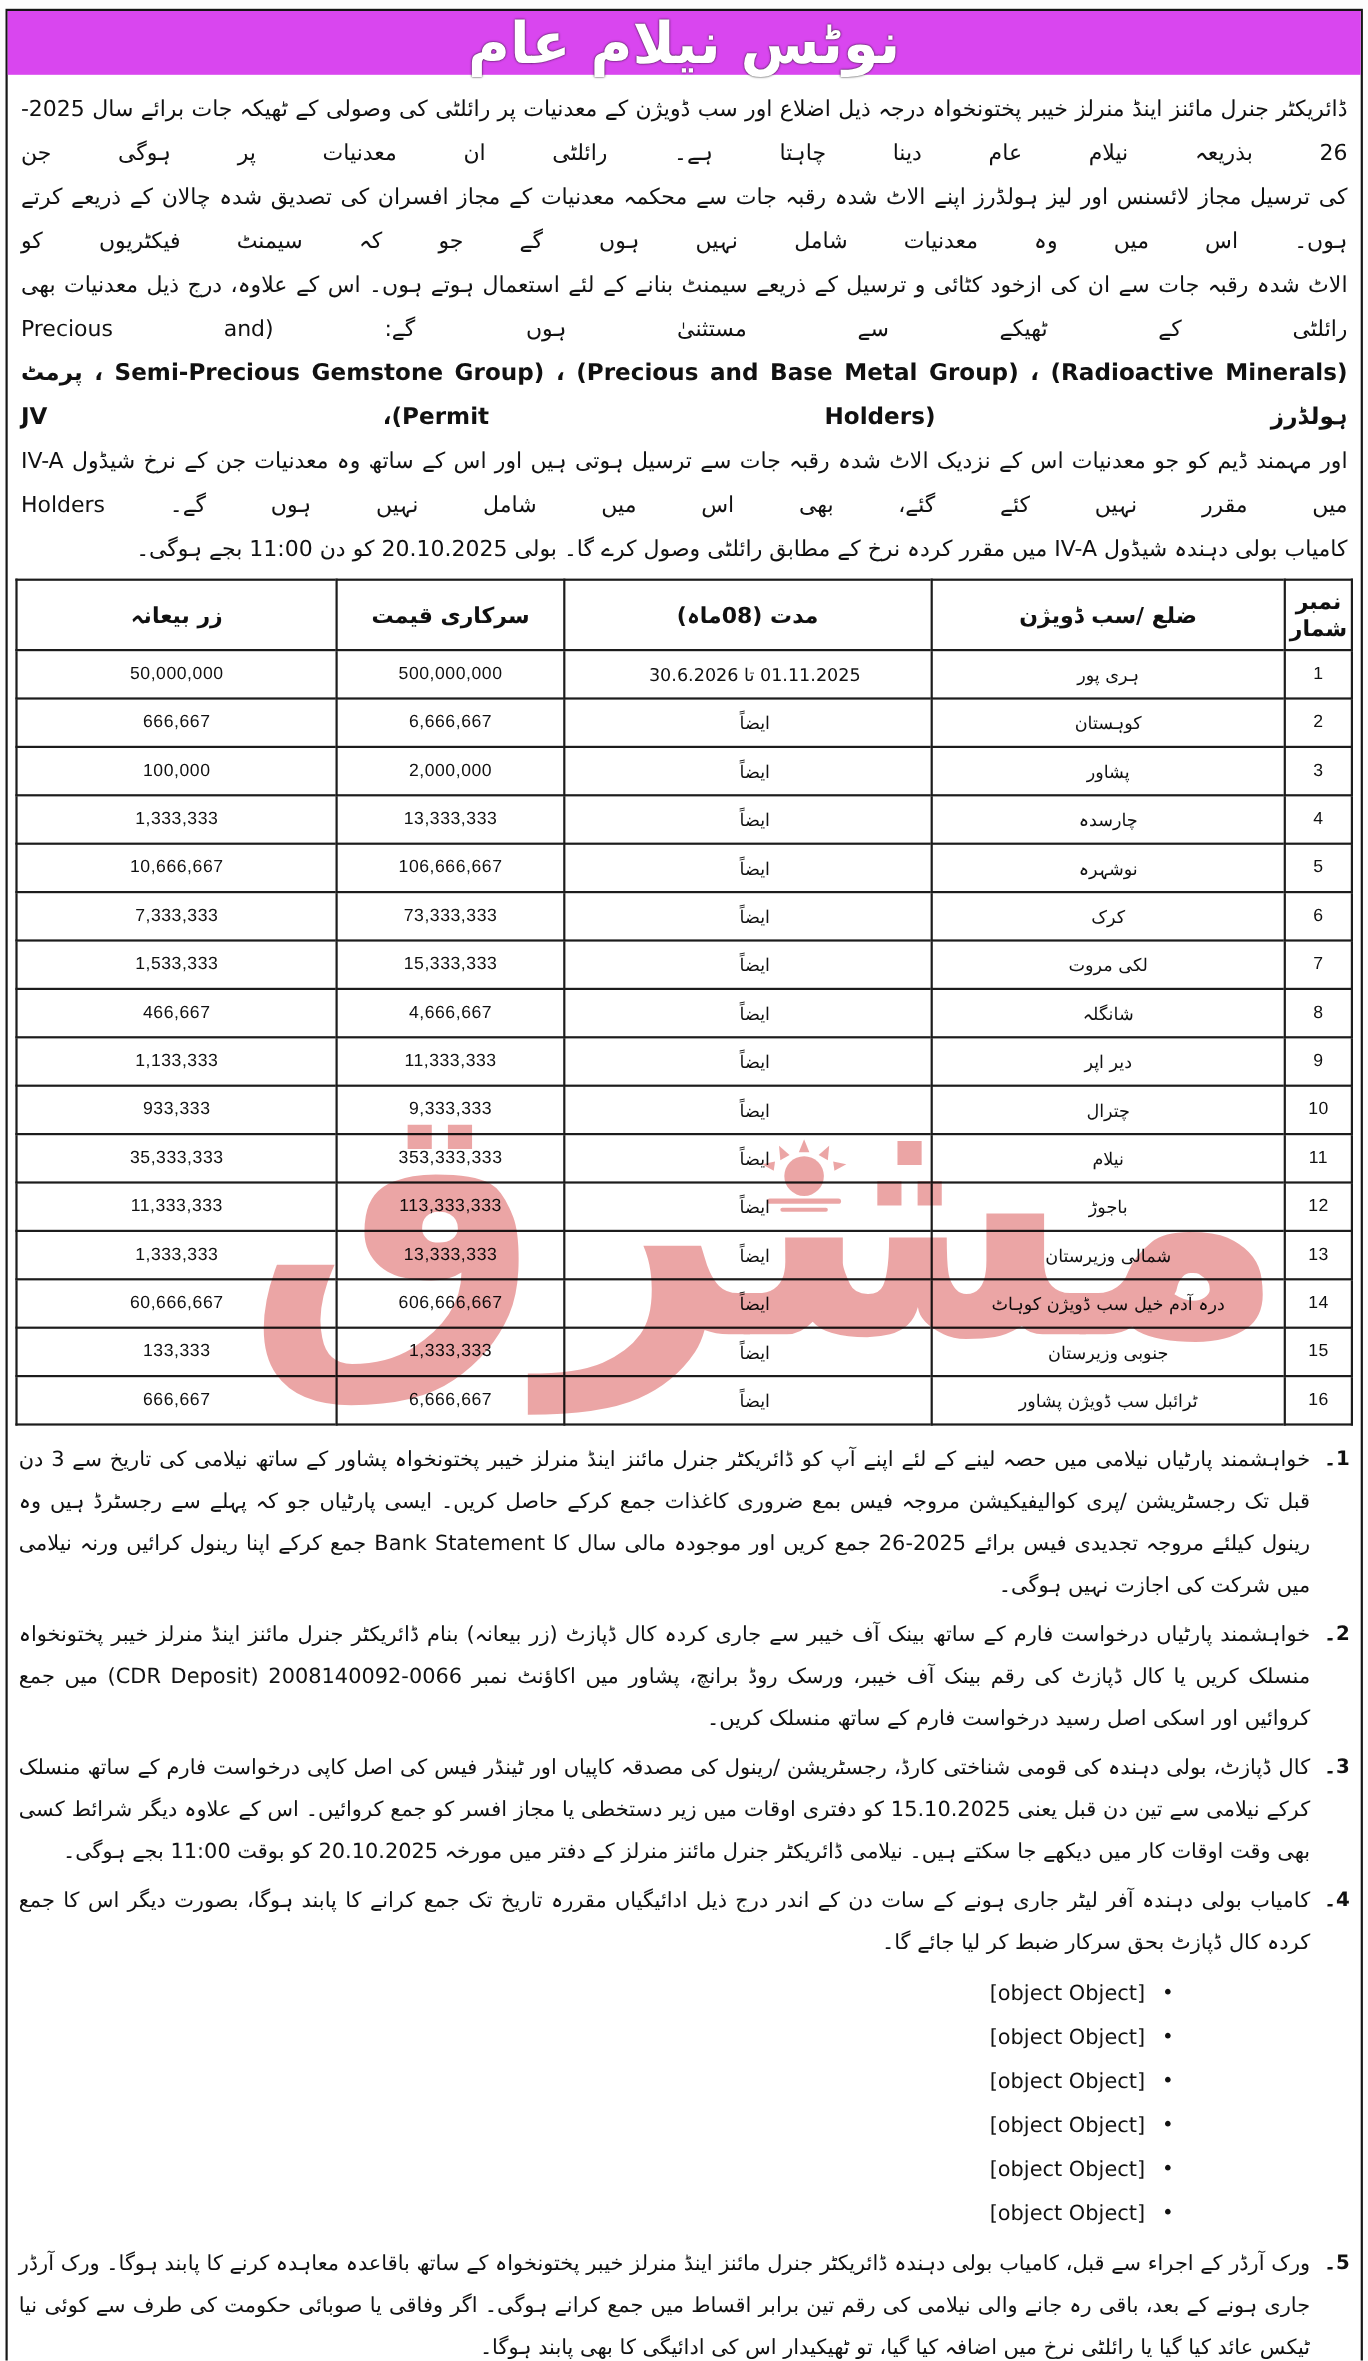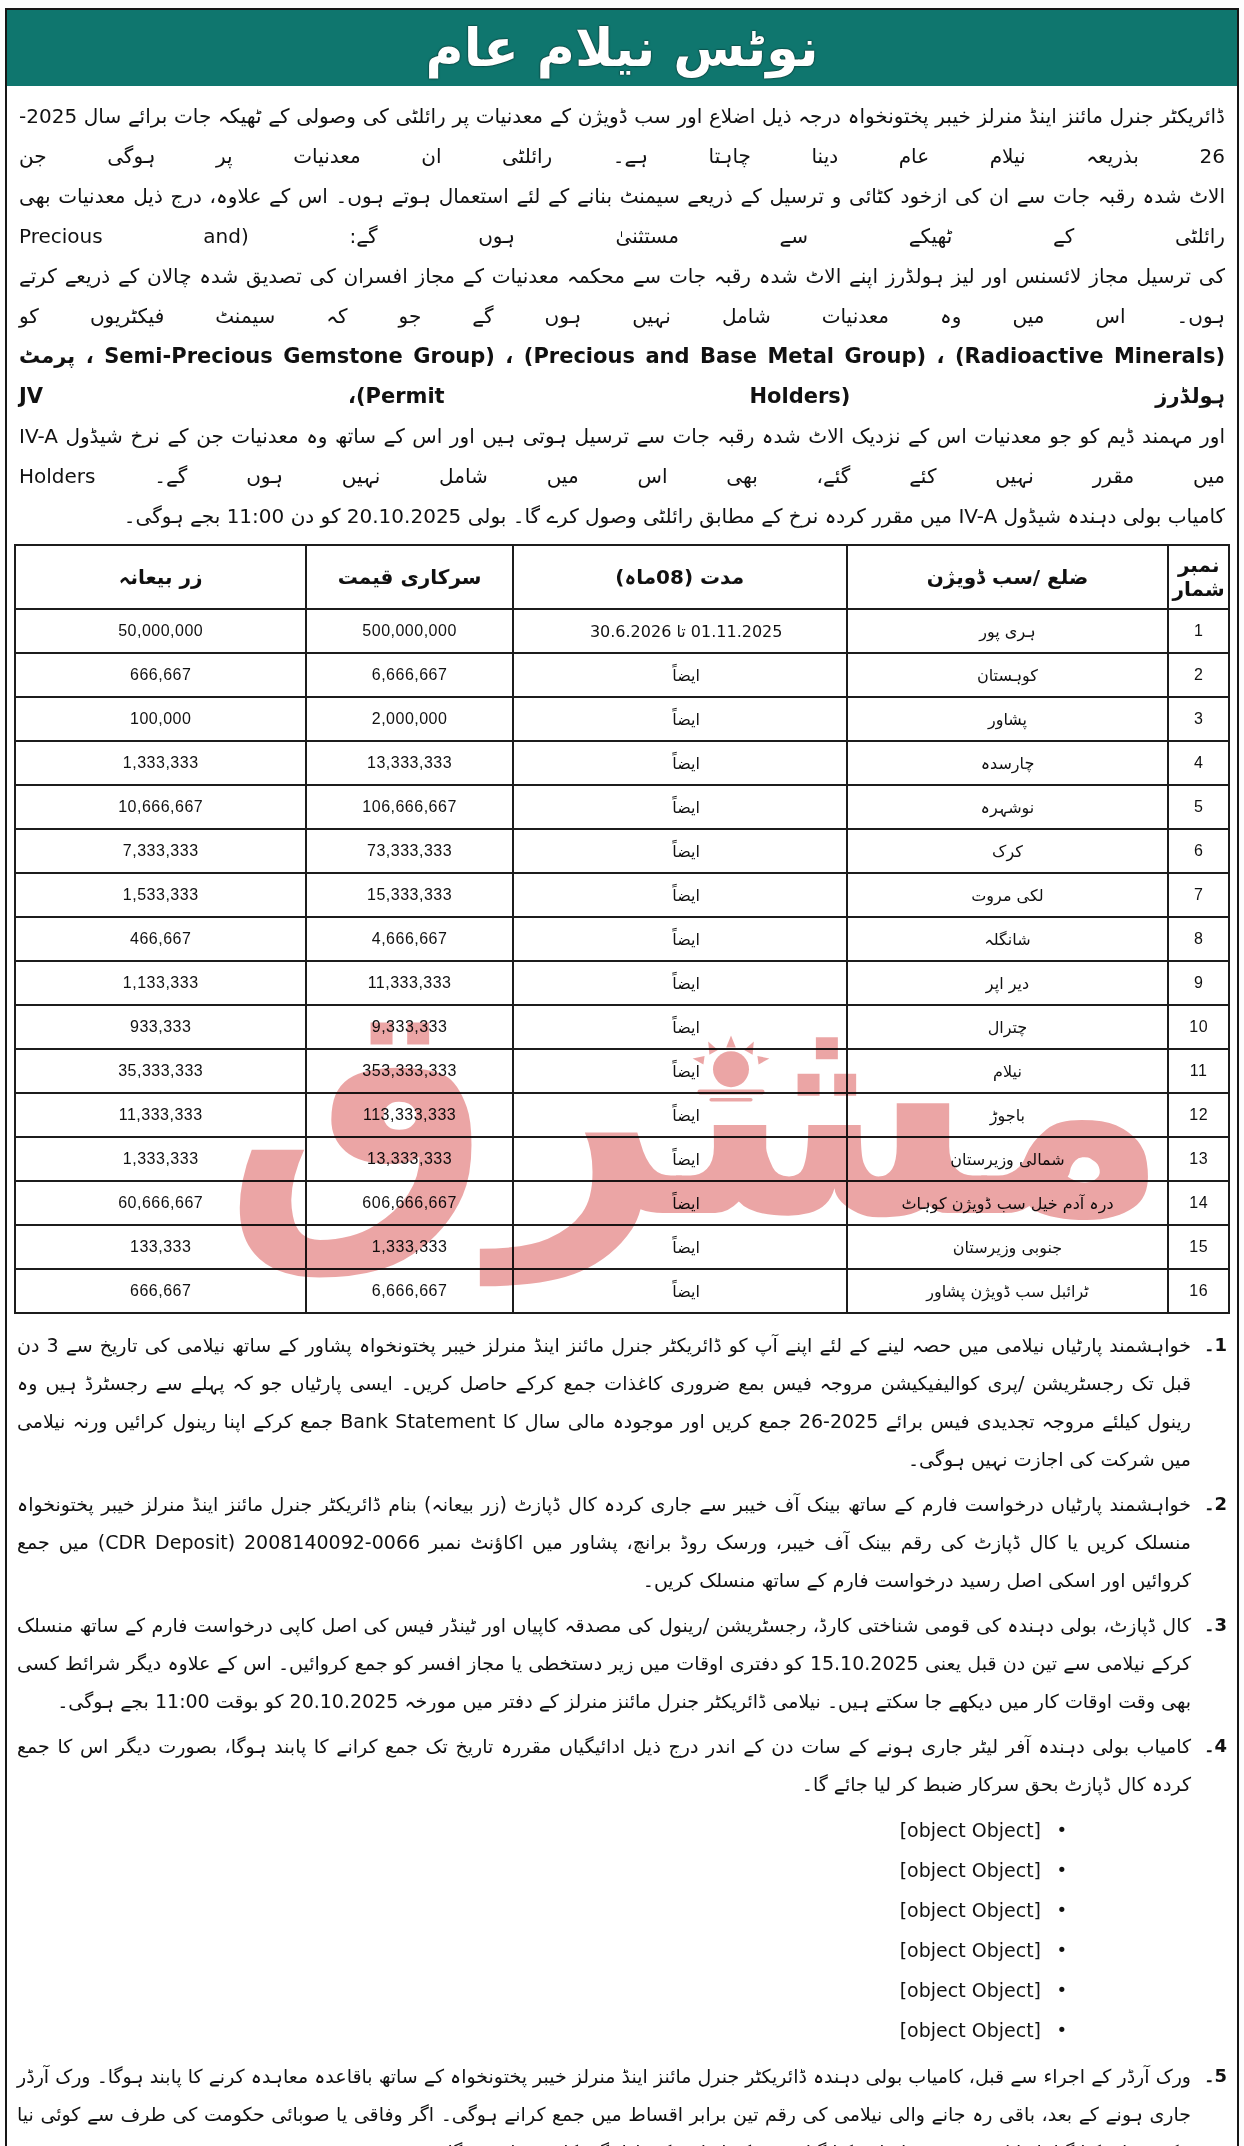--- a/index.html
+++ b/index.html
@@ -8,22 +8,22 @@
     background:#fdfdfd;color:#111;
     font-family:"DejaVu Sans","Liberation Sans",sans-serif;
   }
   .frame{
     margin:8px 5px 0 5px;
     border:2px solid #161616;
     background:#fff;
   }
   
   .title-bar{
-    background:#0f766e;height:76px;
-    display:flex;align-items:center;justify-content:center;
+    background:#d946ef;height:58px;
+    display:flex;align-items:flex-start;justify-content:center;
   }
   .title-bar .title{
     color:#fff;font-size:52px;font-weight:700;direction:rtl;
     letter-spacing:1px;text-shadow:0 0 2px #000;
   }
   
   .intro{padding:10px 12px 4px;direction:rtl;}
   .intro-line{
     font-size:20px;line-height:40px;white-space:nowrap;
     direction:rtl;text-align:right;
@@ -80,23 +80,23 @@
 <div class="frame">
 
   <div class="title-bar">
     <div class="title">نوٹس نیلام عام</div>
   </div>
 
   <div class="intro">
 
       <div class="intro-line" data-cls="justify"><span>ڈائریکٹر جنرل مائنز اینڈ منرلز خیبر پختونخواہ درجہ ذیل اضلاع اور سب ڈویژن کے معدنیات پر رائلٹی کی وصولی کے ٹھیکہ جات برائے سال 2025-26 بذریعہ نیلام عام دینا چاہتا ہے۔ رائلٹی ان معدنیات پر ہوگی جن</span> <span></span></div>
 
+      <div class="intro-line" data-cls="justify"><span>کی ترسیل مجاز لائسنس اور لیز ہولڈرز اپنے الاٹ شدہ رقبہ جات سے محکمہ معدنیات کے مجاز افسران کی تصدیق شدہ چالان کے ذریعے کرتے ہوں۔ اس میں وہ معدنیات شامل نہیں ہوں گے جو کہ سیمنٹ فیکٹریوں کو</span> <span></span></div>
+
       <div class="intro-line" data-cls="justify"><span>الاٹ شدہ رقبہ جات سے ان کی ازخود کٹائی و ترسیل کے ذریعے سیمنٹ بنانے کے لئے استعمال ہوتے ہوں۔ اس کے علاوہ، درج ذیل معدنیات بھی رائلٹی کے ٹھیکے سے مستثنیٰ ہوں گے:</span> <span>(Precious and</span></div>
-
-      <div class="intro-line" data-cls="justify"><span>کی ترسیل مجاز لائسنس اور لیز ہولڈرز اپنے الاٹ شدہ رقبہ جات سے محکمہ معدنیات کے مجاز افسران کی تصدیق شدہ چالان کے ذریعے کرتے ہوں۔ اس میں وہ معدنیات شامل نہیں ہوں گے جو کہ سیمنٹ فیکٹریوں کو</span> <span></span></div>
 
       <div class="intro-line" data-cls="justify bold"><span>Semi-Precious Gemstone Group) ، (Precious and Base Metal Group) ، (Radioactive Minerals) ، پرمٹ ہولڈرز (Permit Holders)،</span> <span>JV</span></div>
 
       <div class="intro-line" data-cls="justify"><span>اور مہمند ڈیم کو جو معدنیات اس کے نزدیک الاٹ شدہ رقبہ جات سے ترسیل ہوتی ہیں اور اس کے ساتھ وہ معدنیات جن کے نرخ شیڈول IV-A میں مقرر نہیں کئے گئے، بھی اس میں شامل نہیں ہوں گے۔</span> <span>Holders</span></div>
 
       <div class="intro-line" data-cls="right"><span>کامیاب بولی دہندہ شیڈول IV-A میں مقرر کردہ نرخ کے مطابق رائلٹی وصول کرے گا۔ بولی 20.10.2025 کو دن 11:00 بجے ہوگی۔</span> <span></span></div>
     </div>
 
   <table class="royalty">
     <colgroup>

